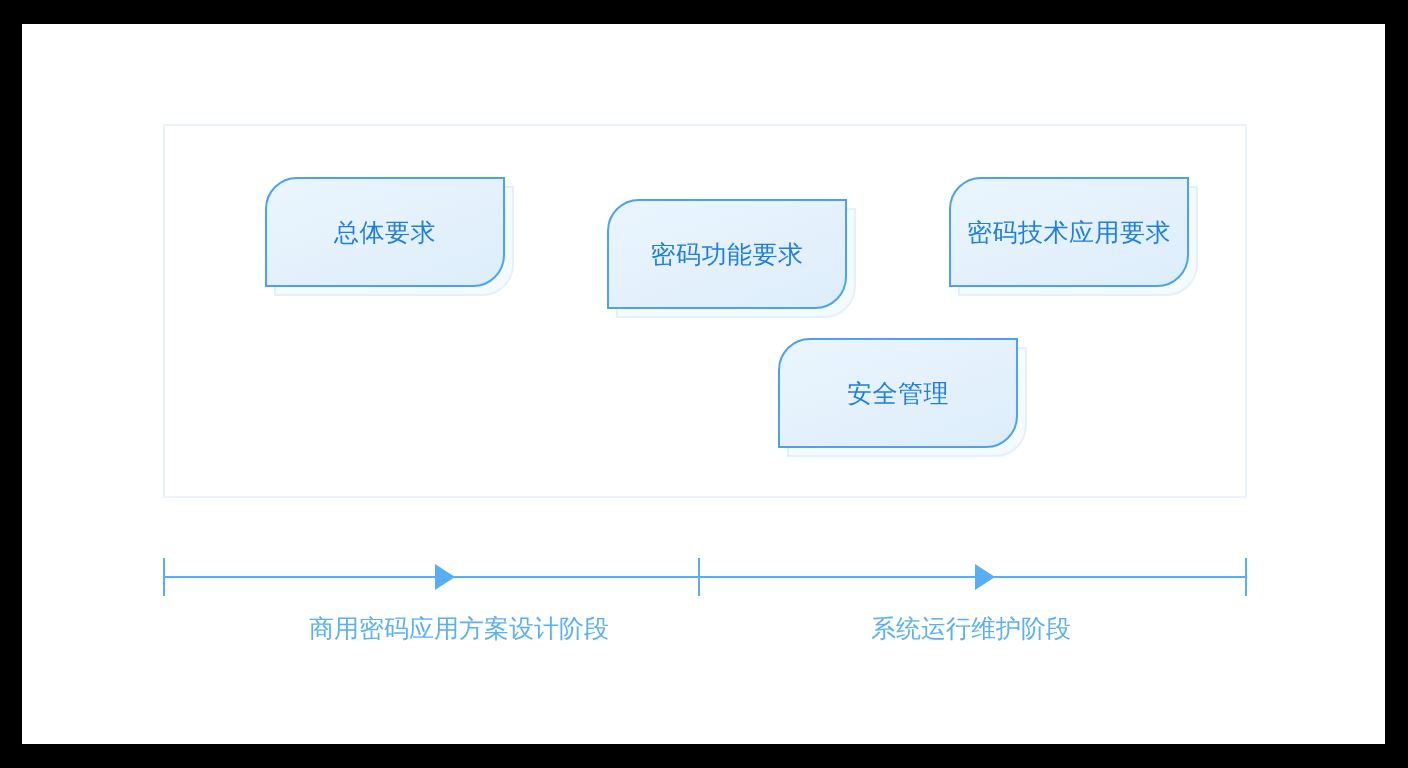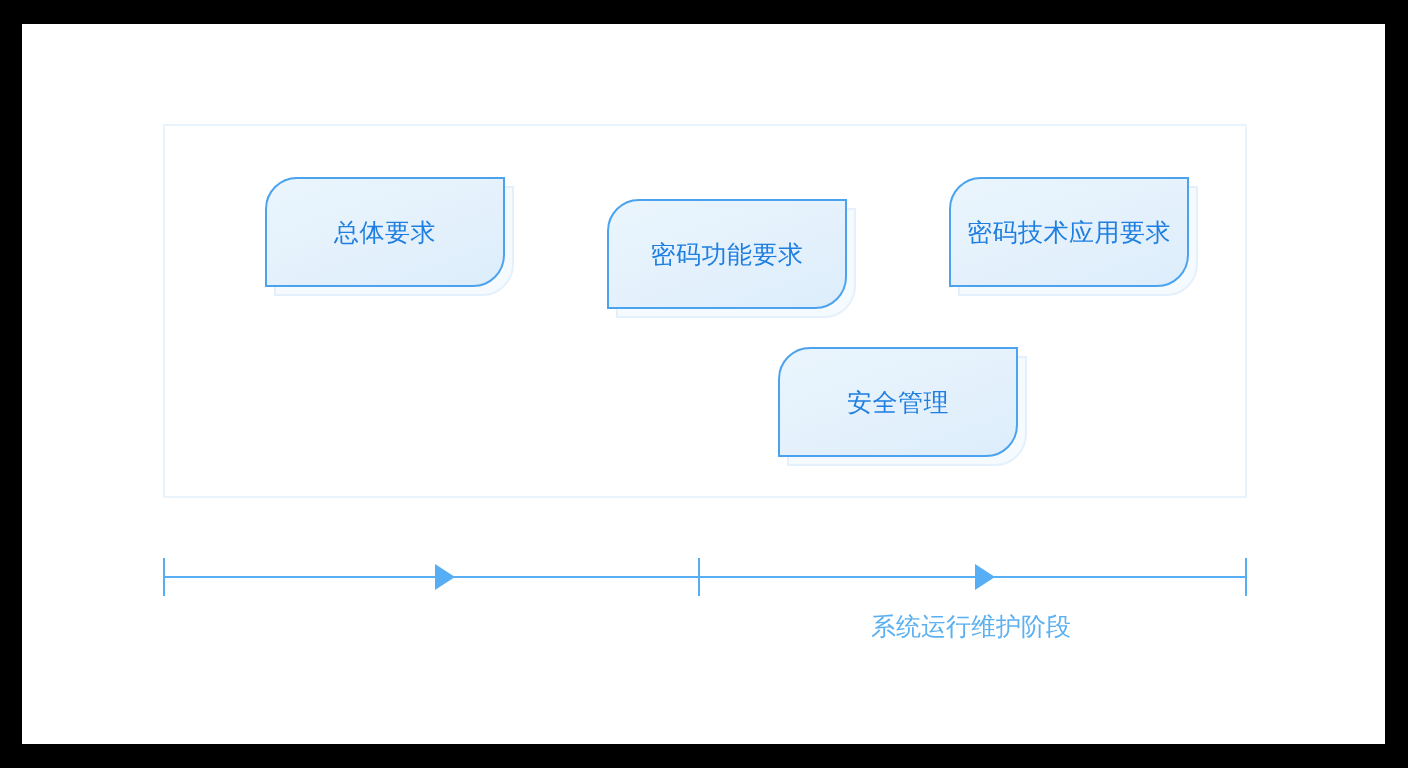--- a/index.html
+++ b/index.html
@@ -152,39 +152,40 @@
       </div>
 
       <div class="card-wrap" style="left:784px; top:51px;">
         <div class="card-ghost"></div>
         <div class="card">
           <span class="card-label">密码技术应用要求</span>
         </div>
       </div>
 
 
-      <div class="card-wrap" style="left:613px; top:221px;padding-left:10px;">
+      <div class="card-wrap" style="left:613px; top:212px;padding-left:10px;">
         <div class="card-ghost"></div>
         <div class="card">
           <span class="card-label">安全管理</span>
         </div>
       </div>
 
     </div>
 
     <div id="timeline">
 
       <div class="axis-line"></div>
 
       <div class="tick" style="left:0px;"></div>
       <div class="tick" style="left:535px;"></div>
       <div class="tick" style="left:1082px;"></div>
 
       <div class="arrow" style="left:272px;"></div>
       <div class="arrow" style="left:812px;"></div>
 
+      <div class="phase-label" style="left:296px;">商用密码应用方案设计阶段</div>
 
-      <div class="phase-label" style="left:808px;font-family:Liberation Mono, monospace;">系统运行维护阶段</div>
+      <div class="phase-label" style="left:808px;">系统运行维护阶段</div>
 
     </div>
 
   </div>
 </div>
 
 </body></html>

